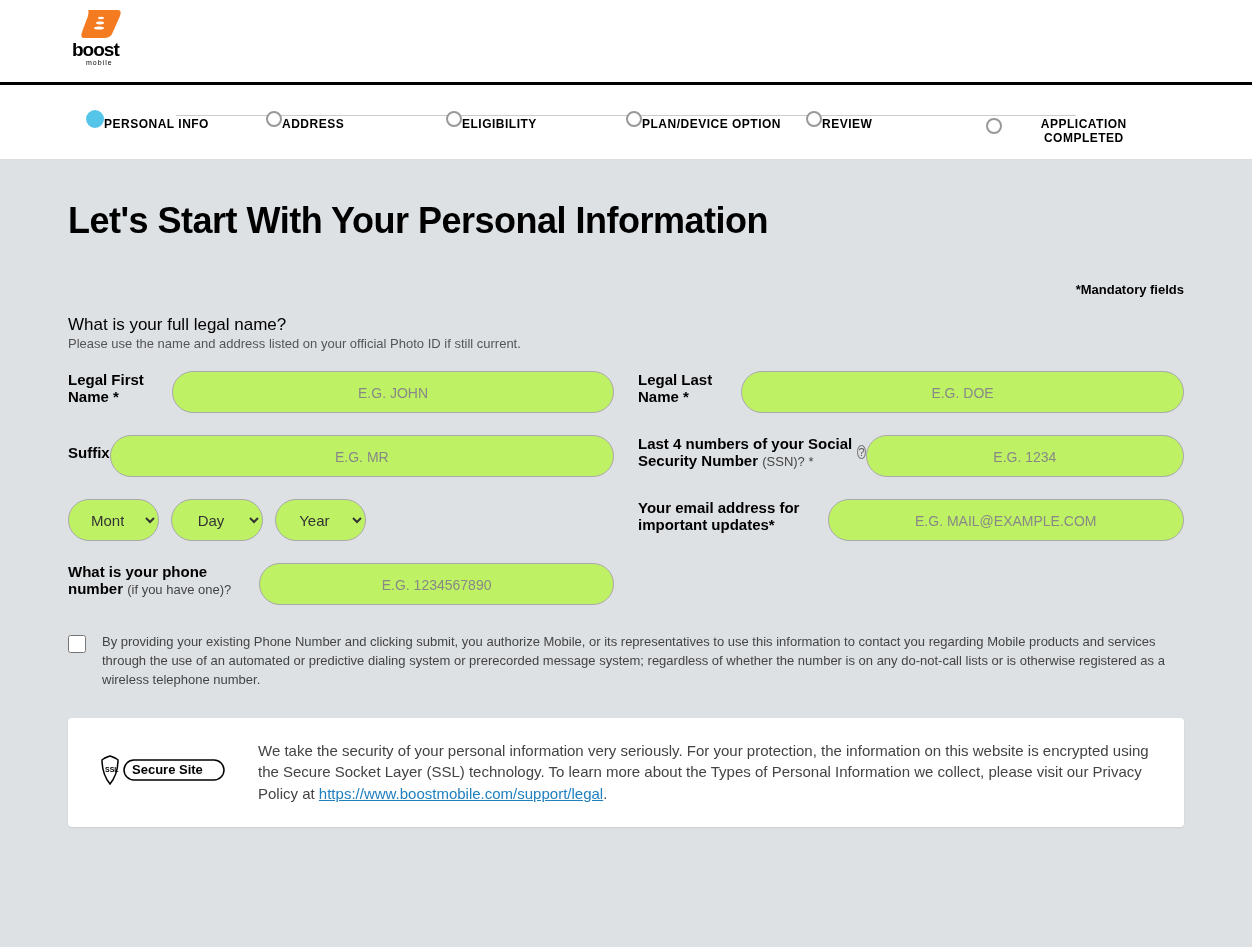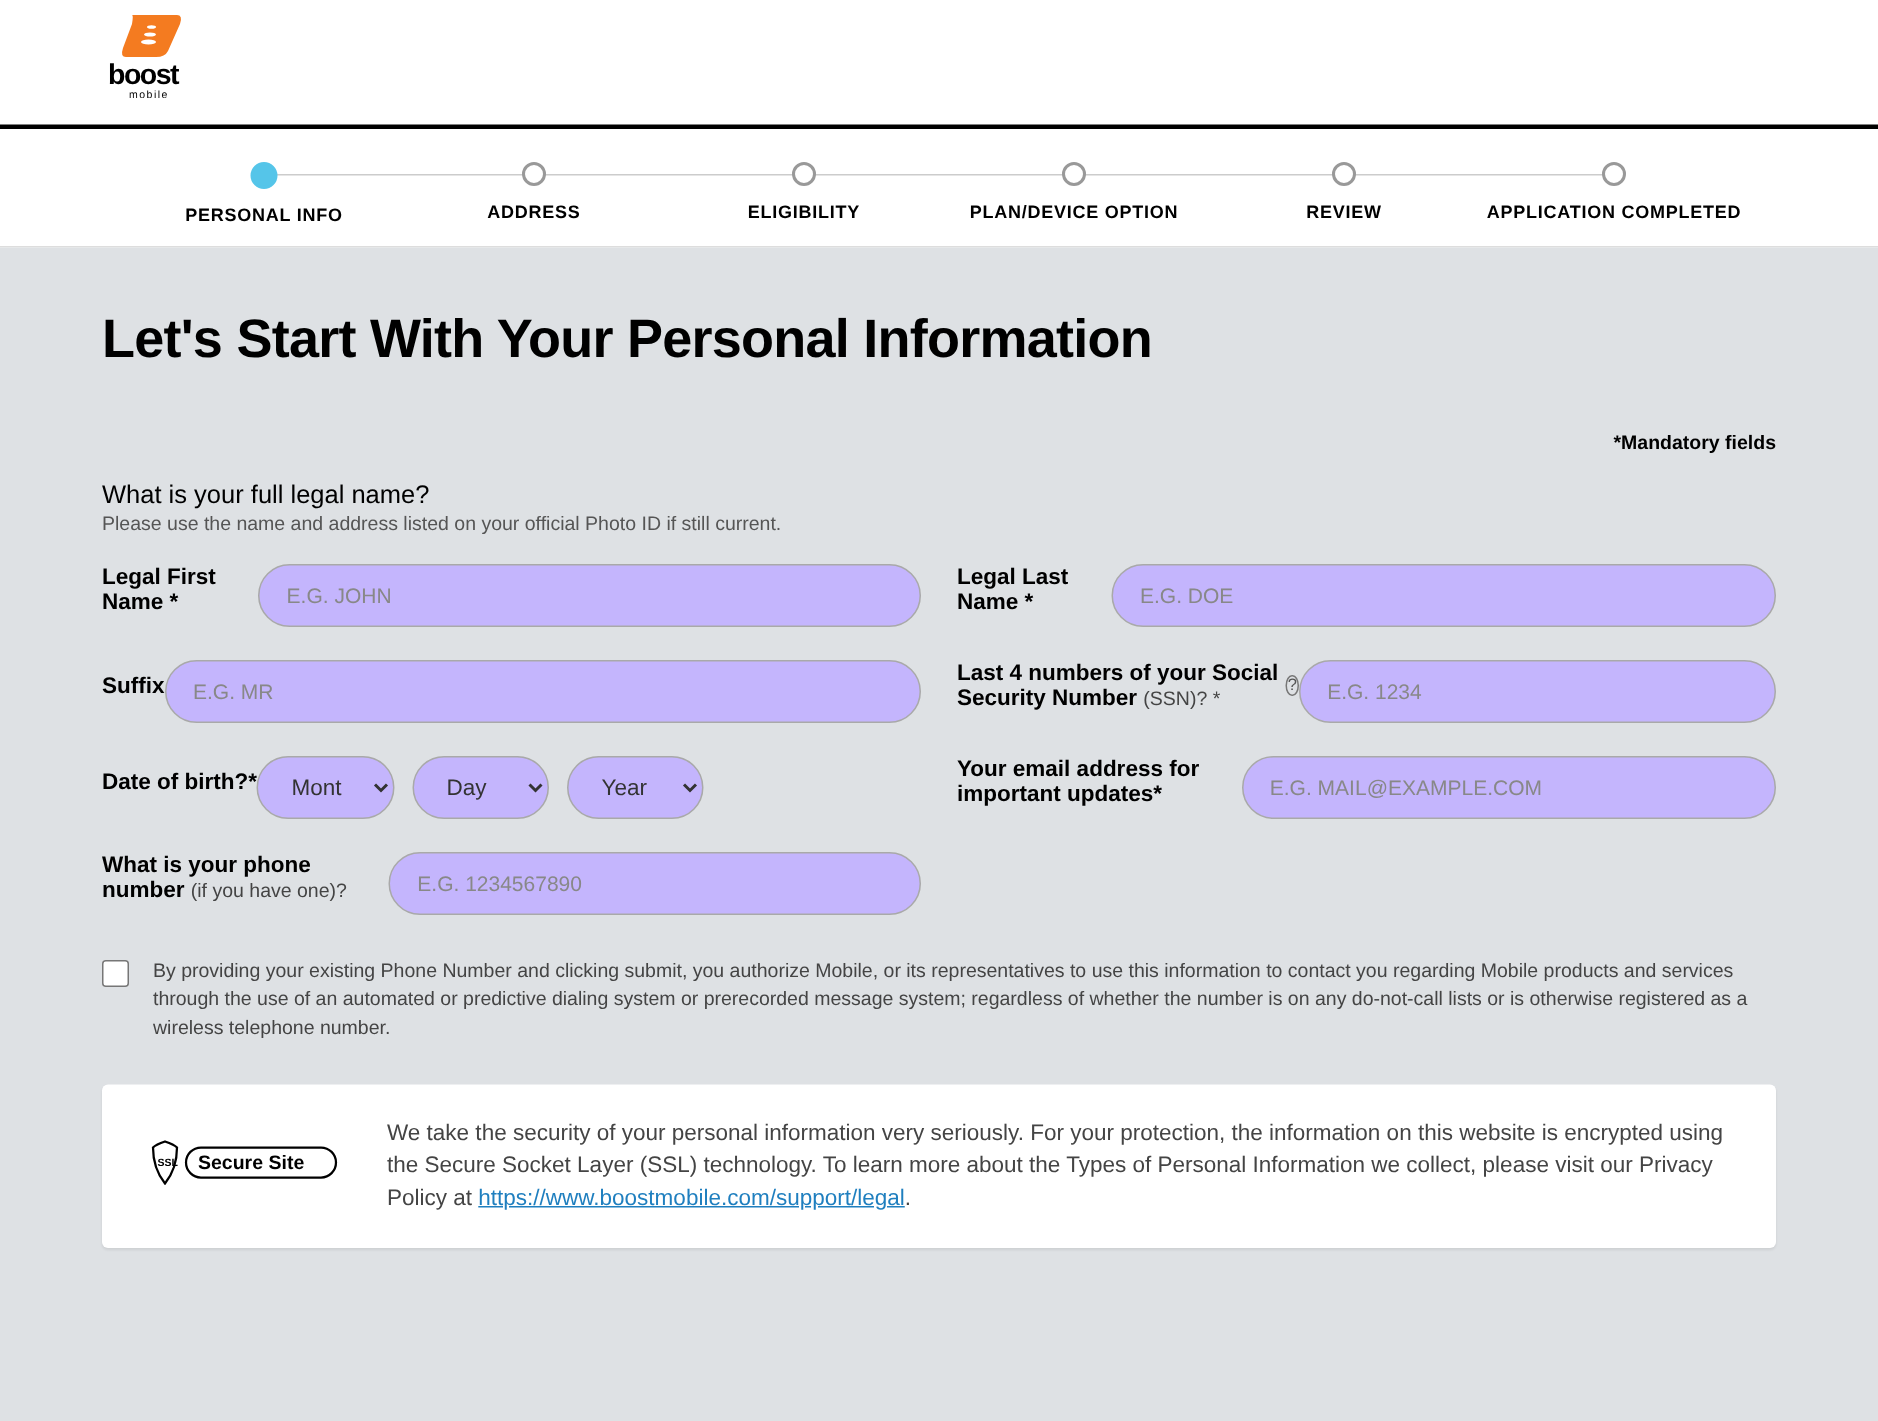--- a/index.html
+++ b/index.html
@@ -1,39 +1,39 @@
 <!DOCTYPE html>
 <html><head>
 <meta charset="utf-8">
 <style>
 * { margin:0; padding:0; box-sizing:border-box; }
 body { font-family:Arial,Helvetica,sans-serif; background:#fff; color:#000; }
 .header { padding:8px 0 10px 70px; border-bottom:3px solid #000; }
 .logo { display:inline-block; }
 .stepper-wrap { background:#fff; padding:22px 0 14px; border-bottom:1px solid #ddd; }
 .stepper { display:flex; align-items:flex-start; margin:0 auto; width:1080px; position:relative; }
-.step { flex:1; display:flex; flex-direction:column; align-items:center; position:relative; }
+.step { flex:1; display:flex; flex-direction:row; align-items:center; position:relative; }
 .step .dot { width:16px; height:16px; border-radius:50%; border:2px solid #999; background:#fff; z-index:2; }
 .step.active .dot { width:18px; height:18px; background:#55c5e9; border:2px solid #55c5e9; }
 .step .label { margin-top:10px; font-size:12px; letter-spacing:0.5px; color:#000000; text-align:center;font-weight:bold; }
 .step.active .label { font-weight:bold; color:#000; }
 .step .line { position:absolute; top:8px; left:50%; width:100%; height:1px; background:#ccc; z-index:1; }
 .step:last-child .line { display:none; }
 .page-body { background:#dee1e4; min-height:800px; padding:40px 0 60px; }
 .container { width:1116px; margin:0 auto; }
 h1 { font-size:36px; font-weight:800; margin-bottom:40px; letter-spacing:-0.5px; }
 .mandatory { text-align:right; font-size:13px; font-weight:bold; margin-bottom:18px; }
 .q-title { font-size:17px; margin-bottom:1px; }
 .q-sub { font-size:13px; color:#555; margin-bottom:20px; }
 .form-grid { display:grid; grid-template-columns:1fr 1fr; gap:22px 24px; }
 .field { display:flex; flex-direction:row; }
 .field-label { font-size:15px; font-weight:bold; margin-bottom:8px; display:flex; align-items:center; gap:5px; }
 .field-label .light { font-weight:normal; font-size:13px; color:#444; }
 .field-label .help { font-weight:normal; font-size:11px; width:14px; height:14px; border:1px solid #777; border-radius:50%; display:inline-flex; align-items:center; justify-content:center; color:#555; margin-left:auto; }
-input[type=text], select { height:42px; border:1px solid #a9a9a9; border-radius:22px; padding:0 18px; font-size:15px; background:#c4b5fd; color:#333; width:100%; }
+input[type=text], select { height:42px; border:1px solid #a9a9a9; border-radius:22px; padding:0 18px; font-size:15px; background:#bef264; color:#333; width:100%;text-align:center; }
 input::placeholder { color:#888; font-size:14px; }
 .dob-row { display:flex; gap:12px; }
 .dob-row select { flex:1; }
 .consent-row { display:flex; gap:16px; margin-top:28px; align-items:flex-start; }
 .consent-row input[type=checkbox] { width:18px; height:18px; margin-top:2px; flex-shrink:0; }
 .consent-text { font-size:13px; color:#444; line-height:1.45; }
 .security-box { background:#fff; border-radius:4px; padding:22px 30px; margin-top:28px; display:flex; gap:28px; align-items:center; box-shadow:0 1px 2px rgba(0,0,0,0.08); }
 .ssl-badge { flex-shrink:0; }
 .security-text { font-size:15px; color:#444; line-height:1.45; }
 .security-text a { color:#1f7fbf; text-decoration:underline; }
@@ -110,21 +110,20 @@
         <input type="text" placeholder="E.G. MR" style="">
       </div>
       <div class="field">
         <label class="field-label">
           <span><span>Last 4 numbers of your Social Security Number </span><span class="light">(SSN)? *</span></span>
           <span class="help">?</span>
         </label>
         <input type="text" placeholder="E.G. 1234" style="">
       </div>
       <div class="field">
-        <label class="field-label">Date of birth?*</label>
         <div class="dob-row">
           <select><option>Month</option></select>
           <select><option>Day</option></select>
           <select><option>Year</option></select>
         </div>
       </div>
       <div class="field">
         <label class="field-label">Your email address for important updates*</label>
         <input type="text" placeholder="E.G. MAIL@EXAMPLE.COM" style="">
       </div>

